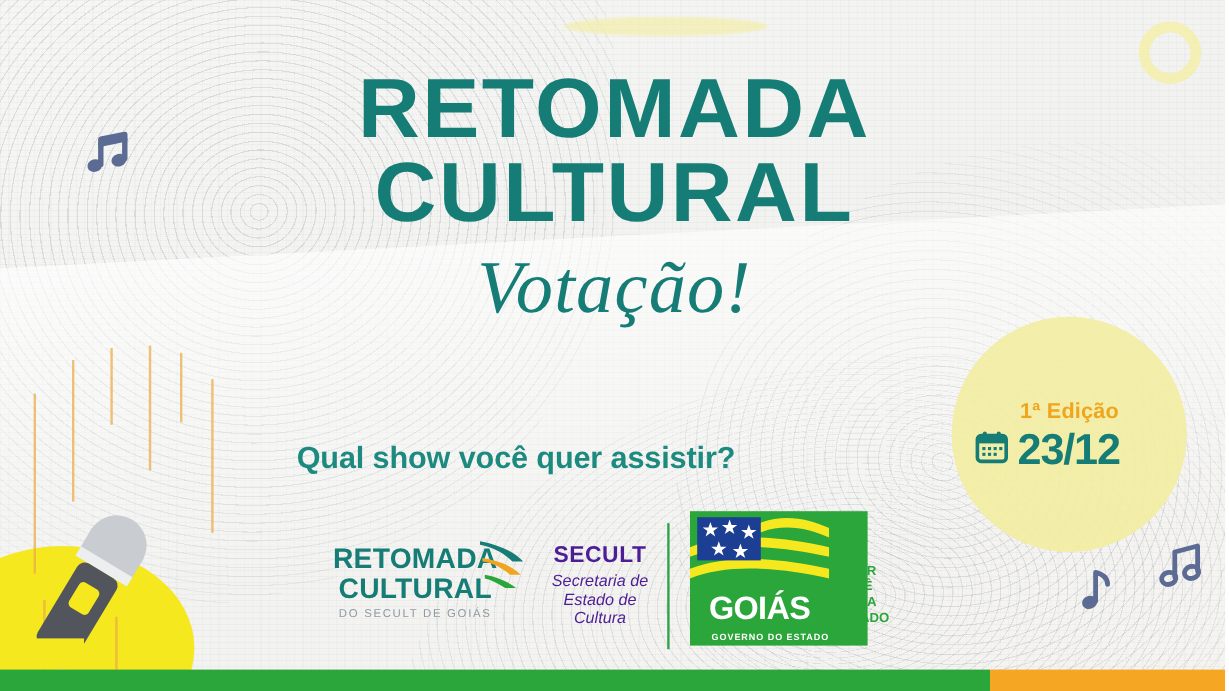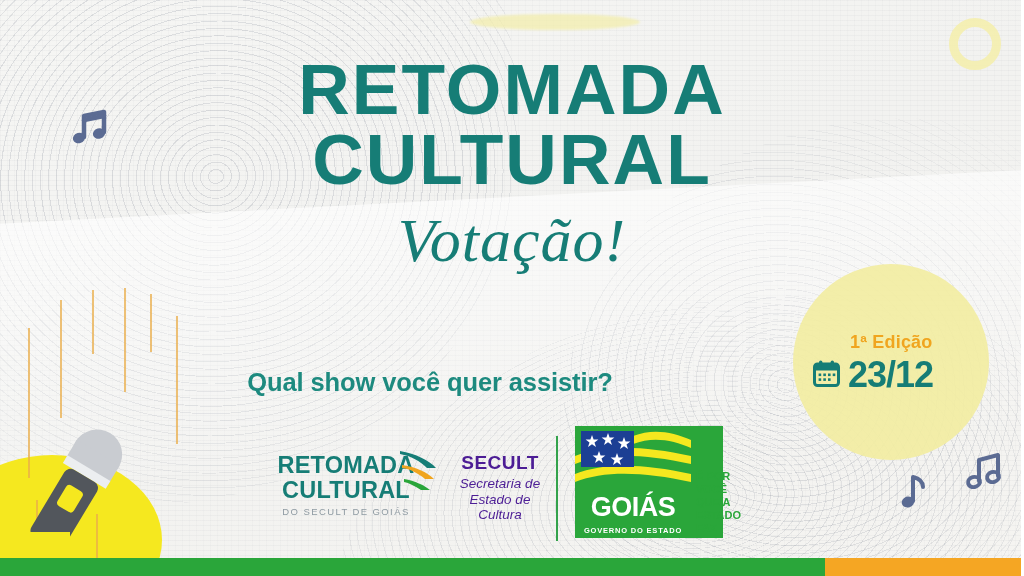--- a/index.html
+++ b/index.html
@@ -382,21 +382,21 @@
     color: #ffffff;
     font-weight: 900;
     font-size: 27px;
     letter-spacing: -.5px;
   }
   .goias-sub {
     position: absolute;
     left: 0;
     bottom: 3px;
     width: 116px;
-    text-align: center;
+    text-align: right;
     color: #ffffff;
     font-weight: 700;
     font-size: 7.5px;
     letter-spacing: .8px;
   }
   .goias-tag {
     position: absolute;
     left: 121px;
     top: 44px;
     color: #2aa63a;

